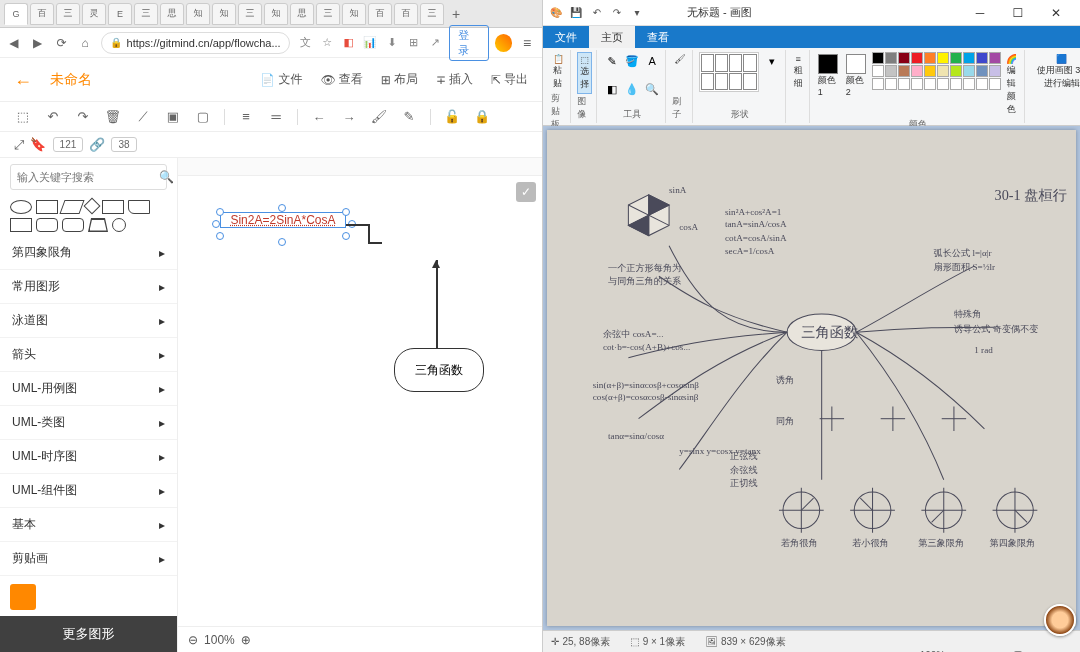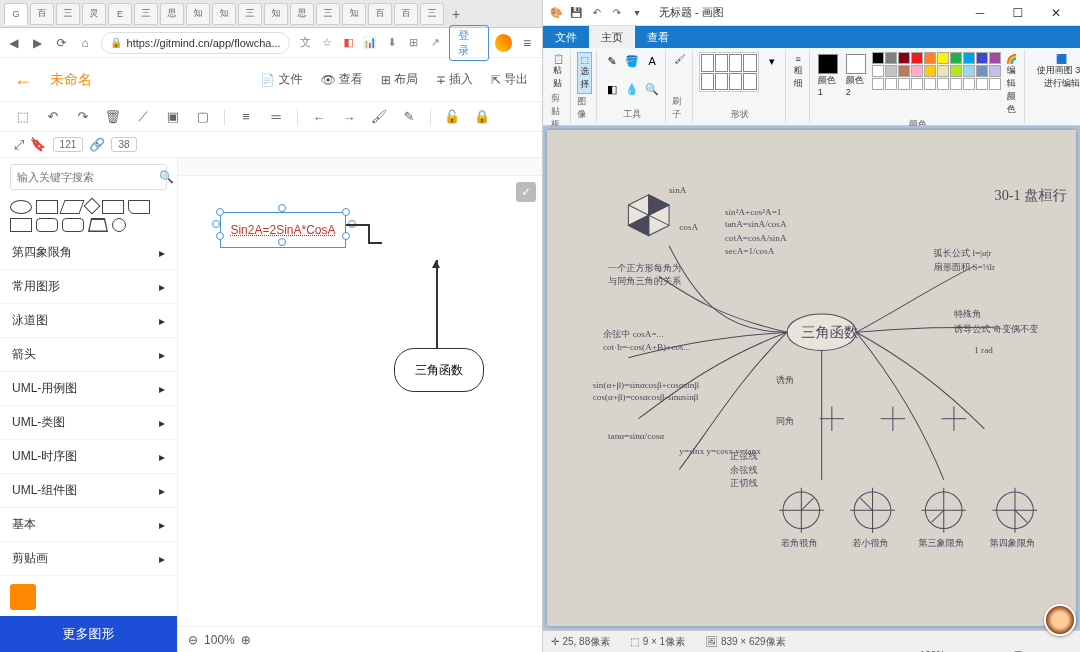--- a/index.html
+++ b/index.html
@@ -51,21 +51,21 @@
 .shape { width:22px; height:14px; border:1.5px solid #444; }
 .sh-ell { border-radius:50%; }
 .sh-rect { }
 .sh-par { transform:skewX(-20deg); width:20px; }
 .sh-dia { transform:rotate(45deg); width:12px; height:12px; }
 .sh-doc { border-radius:0 0 0 6px; }
 .sh-rr { border-radius:4px; }
 .sh-trap { width:20px; clip-path:polygon(15% 0,85% 0,100% 100%,0 100%); border:none; background:#444; height:14px; position:relative; }
 .sh-trap::after{content:"";position:absolute;inset:1.5px;background:#fff;clip-path:polygon(15% 0,85% 0,100% 100%,0 100%);}
 .sh-circ { border-radius:50%; width:14px; height:14px; }
-.more-btn { margin-top:auto; height:36px; background:#1d4ed8; color:#fff; font-size:13px; display:flex; align-items:center; justify-content:center; cursor:pointer; }
+.more-btn { margin-top:auto; height:36px; background:#404040; color:#fff; font-size:13px; display:flex; align-items:center; justify-content:center; cursor:pointer; }
 .gm-logo { width:26px; height:26px; background:#ff8800; margin:6px 10px; border-radius:3px; }
 
 
 .canvas-wrap { flex:1; position:relative; background:#fff; display:flex; flex-direction:column; }
 .canvas { flex:1; position:relative; overflow:hidden; }
 .ruler-top { height:18px; background:#fafafa; border-bottom:1px solid #eee; }
 .node { position:absolute; background:#fff; border:1.5px solid #333; display:flex; align-items:center; justify-content:center; font-size:12px; }
 .node-sel { border:1.5px solid #4a90e2; }
 .handle { width:8px; height:8px; border:1.5px solid #4a90e2; background:#fff; border-radius:50%; position:absolute; }
 .node-text { color:#c0392b; text-decoration:underline dotted; }
@@ -73,21 +73,21 @@
 .node3 { border-radius:20px; }
 .edge { position:absolute; background:#333; }
 .arrowhead { position:absolute; width:0; height:0; border-left:4px solid transparent; border-right:4px solid transparent; border-bottom:8px solid #333; }
 .canvas-check { position:absolute; top:6px; right:6px; width:20px; height:20px; background:#bbb; border-radius:3px; color:#fff; display:flex; align-items:center; justify-content:center; font-size:12px; }
 .zoom-bar { height:26px; display:flex; align-items:center; padding:0 10px; gap:6px; font-size:12px; color:#555; border-top:1px solid #eee; }
 
 
 .paint-titlebar { height:26px; background:#fff; display:flex; align-items:center; padding:0 6px; font-size:11px; color:#333; border-bottom:1px solid #ddd; }
 .pt-qa { display:flex; gap:4px; margin-right:10px; }
 .pt-qa div { width:16px; height:16px; font-size:10px; color:#555; display:flex; align-items:center; justify-content:center; cursor:pointer; }
-.pt-title { flex:1; text-align:left; padding-left:4px; }
+.pt-title { flex:1; text-align:left; padding-left:4px;margin-left:28px; }
 .pt-winbtns { display:flex; gap:2px; }
 .pt-winbtns div { width:36px; height:22px; display:flex; align-items:center; justify-content:center; font-size:12px; color:#333; cursor:pointer; }
 .pt-winbtns .close { color:#333; }
 .paint-menubar { height:22px; background:#1979ca; display:flex; align-items:center; font-size:11px; }
 .pm-tab { padding:0 12px; height:100%; display:flex; align-items:center; cursor:pointer; }
 .pm-file { background:#1979ca; color:#fff; }
 .pm-active { background:#f0f0f0; color:#333; }
 .pm-other { color:#fff; }
 .paint-ribbon { height:78px; background:#f5f6f7; border-bottom:1px solid #ccc; display:flex; padding:2px 4px; gap:2px; }
 .rib-group { border-right:1px solid #ddd; padding:2px 4px; display:flex; flex-direction:column; align-items:center; justify-content:space-between; }
@@ -262,21 +262,21 @@
       <div style="flex:1"></div>
       <div class="gm-logo"></div>
       <div class="more-btn">更多图形</div>
     </div>
 
     <div class="canvas-wrap">
       <div class="ruler-top"></div>
       <div class="canvas">
         <div class="canvas-check">✓</div>
 
-        <div class="node node-sel" style="left:42px;top:36px;width:126px;height:36px;">
+        <div class="node node-sel" style="left:42px;top:36px;width:126px;height:16px;">
           <span class="node-text">Sin2A=2SinA*CosA</span>
         </div>
         <div class="handle" style="left:38px;top:32px"></div>
         <div class="handle" style="left:100px;top:28px"></div>
         <div class="handle" style="left:164px;top:32px"></div>
         <div class="handle" style="left:38px;top:56px"></div>
         <div class="handle" style="left:164px;top:56px"></div>
         <div class="handle" style="left:100px;top:62px"></div>
         <div class="handle" style="left:34px;top:44px"></div>
         <div class="handle" style="left:170px;top:44px"></div>

